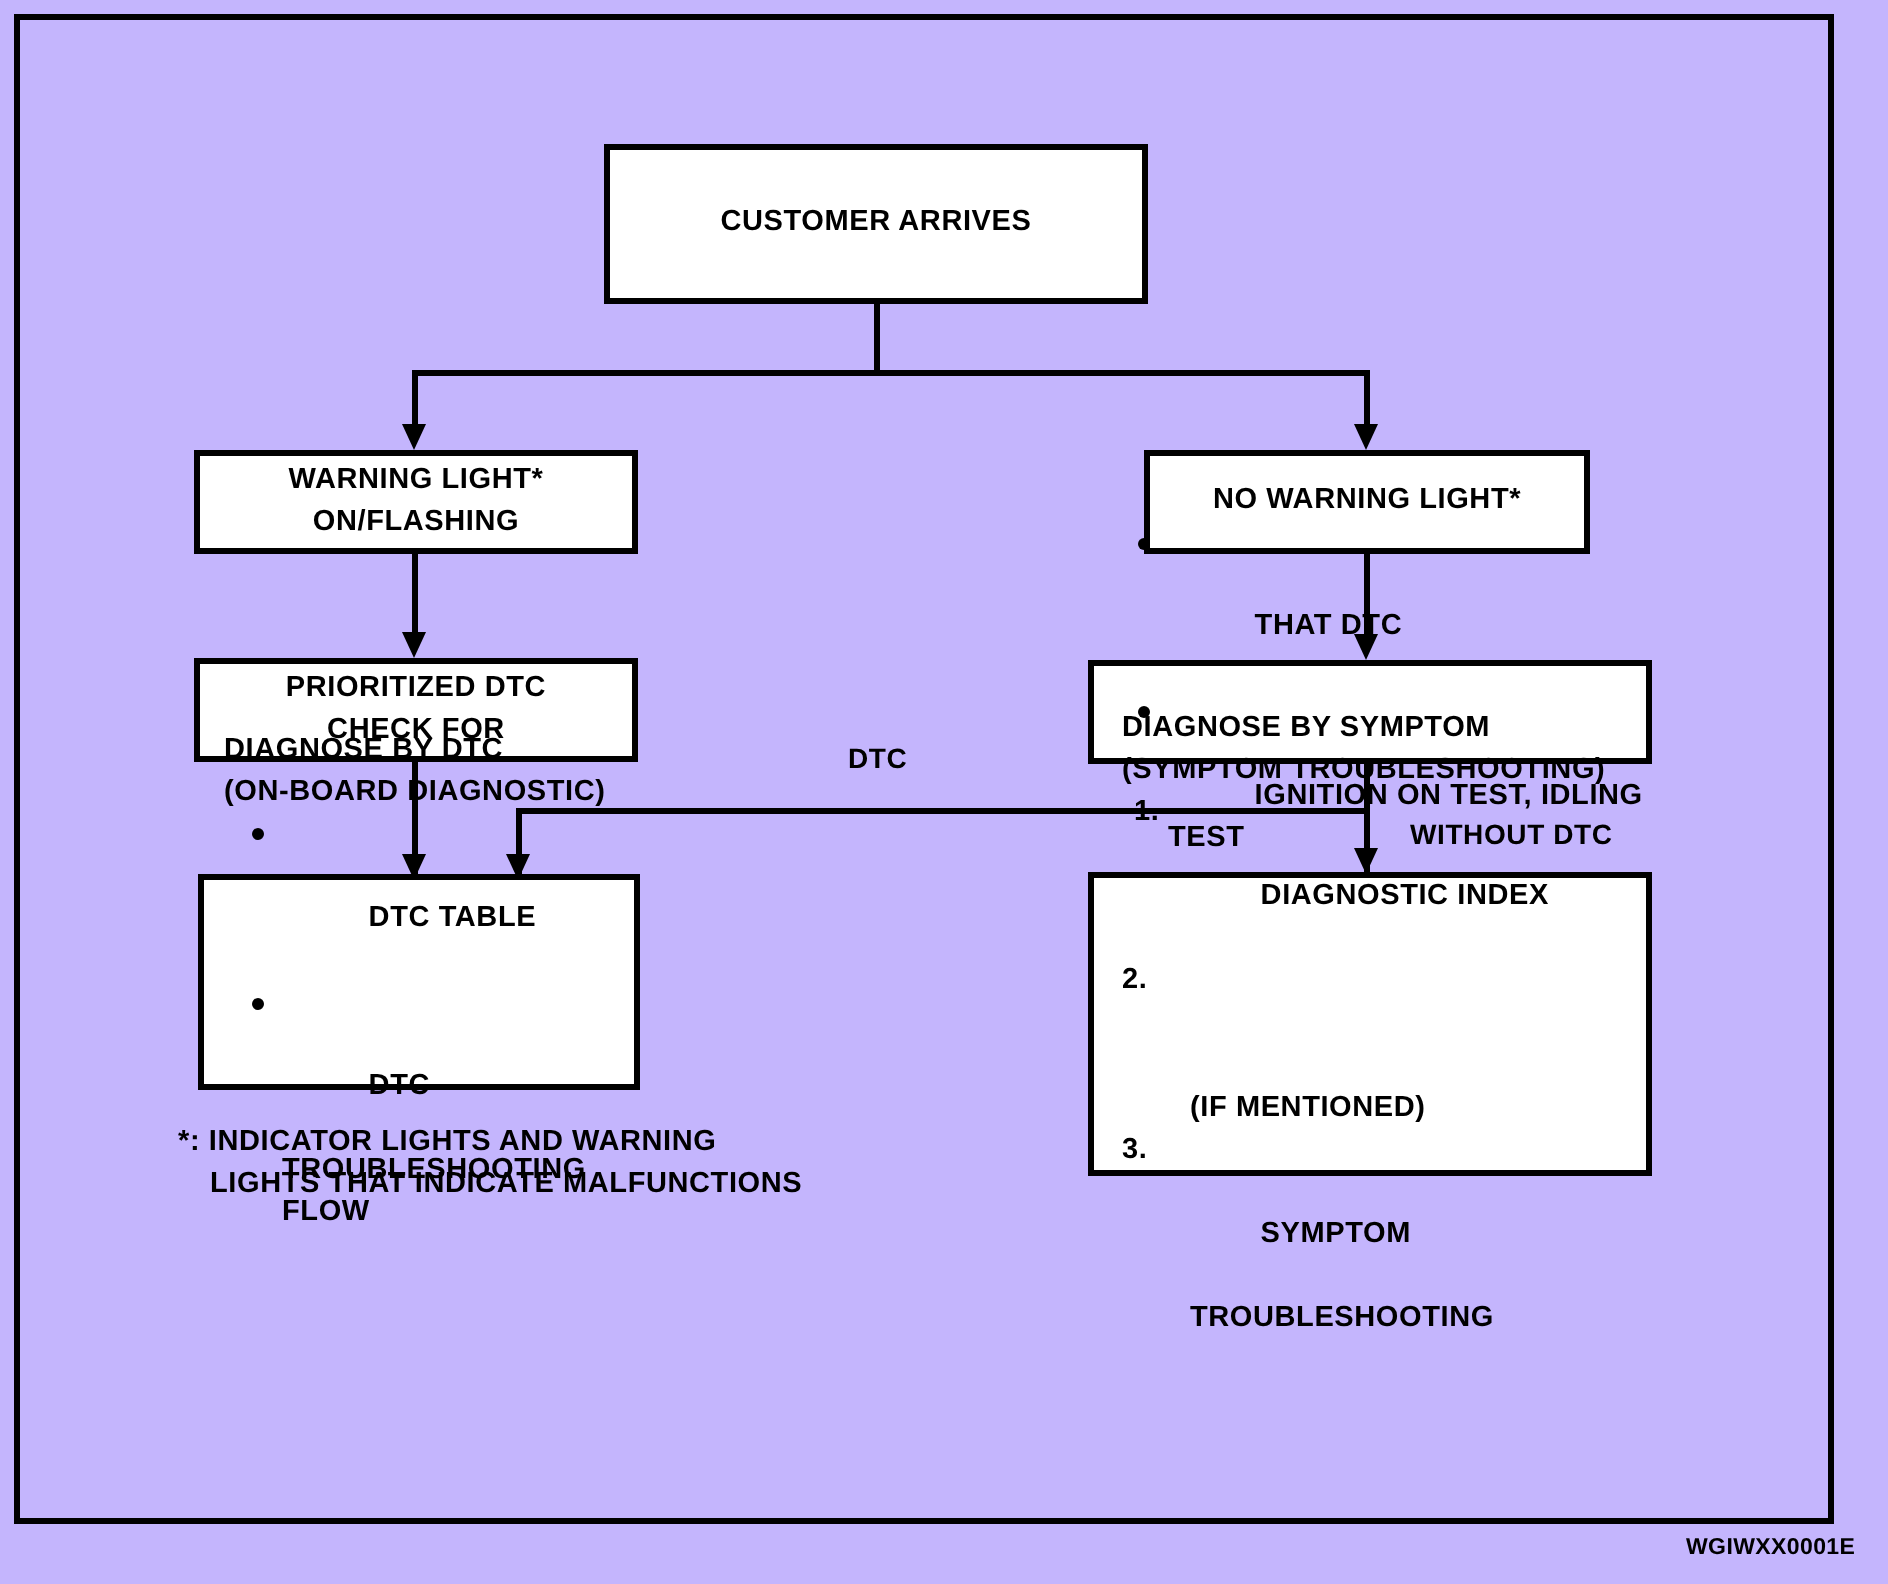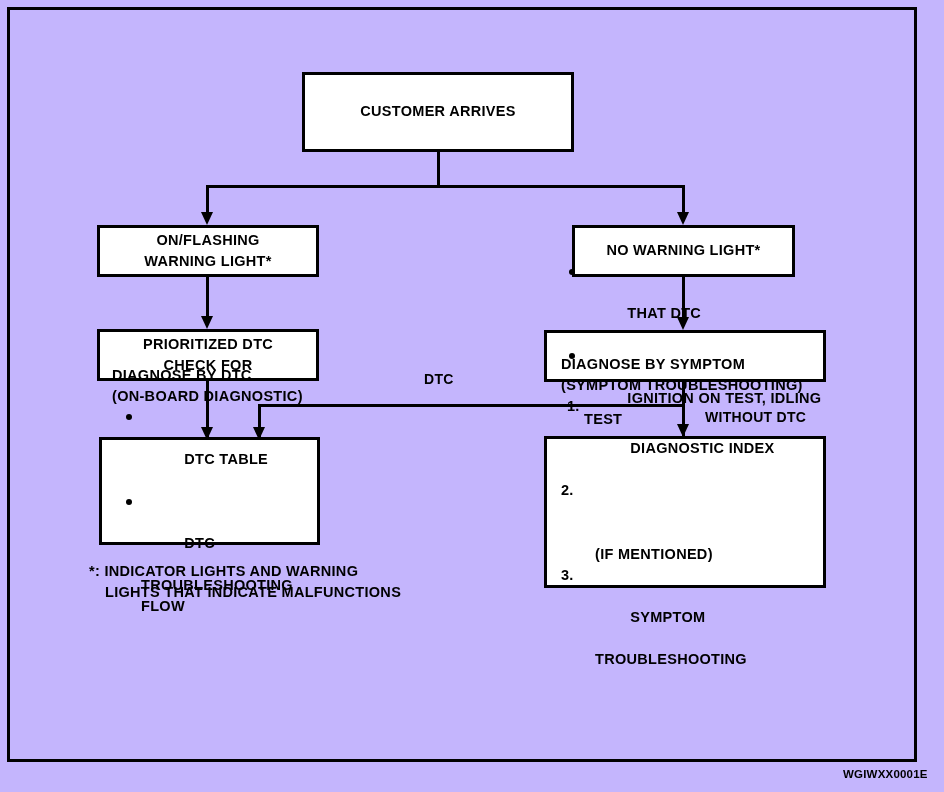--- a/index.html
+++ b/index.html
@@ -145,22 +145,22 @@
   <div class="line-h" style="left:206px; top:185px; width:479px;"></div>
 
   <div class="line-v" style="left:206px; top:185px; height:33px;"></div>
   <div class="arrowhead" style="left:201px; top:212px;"></div>
 
   <div class="line-v" style="left:682px; top:185px; height:33px;"></div>
   <div class="arrowhead" style="left:677px; top:212px;"></div>
 
   <div class="box center" style="left:97px; top:225px; width:222px; height:52px;">
     <div class="pad">
+      <div>WARNING LIGHT*</div>
       <div>ON/FLASHING</div>
-      <div>WARNING LIGHT*</div>
     </div>
   </div>
 
   <div class="line-v" style="left:206px; top:277px; height:44px;"></div>
   <div class="arrowhead" style="left:201px; top:316px;"></div>
 
   <div class="box center" style="left:97px; top:329px; width:222px; height:52px;">
     <div class="pad">
       <div>PRIORITIZED DTC</div>
       <div>CHECK FOR</div>

